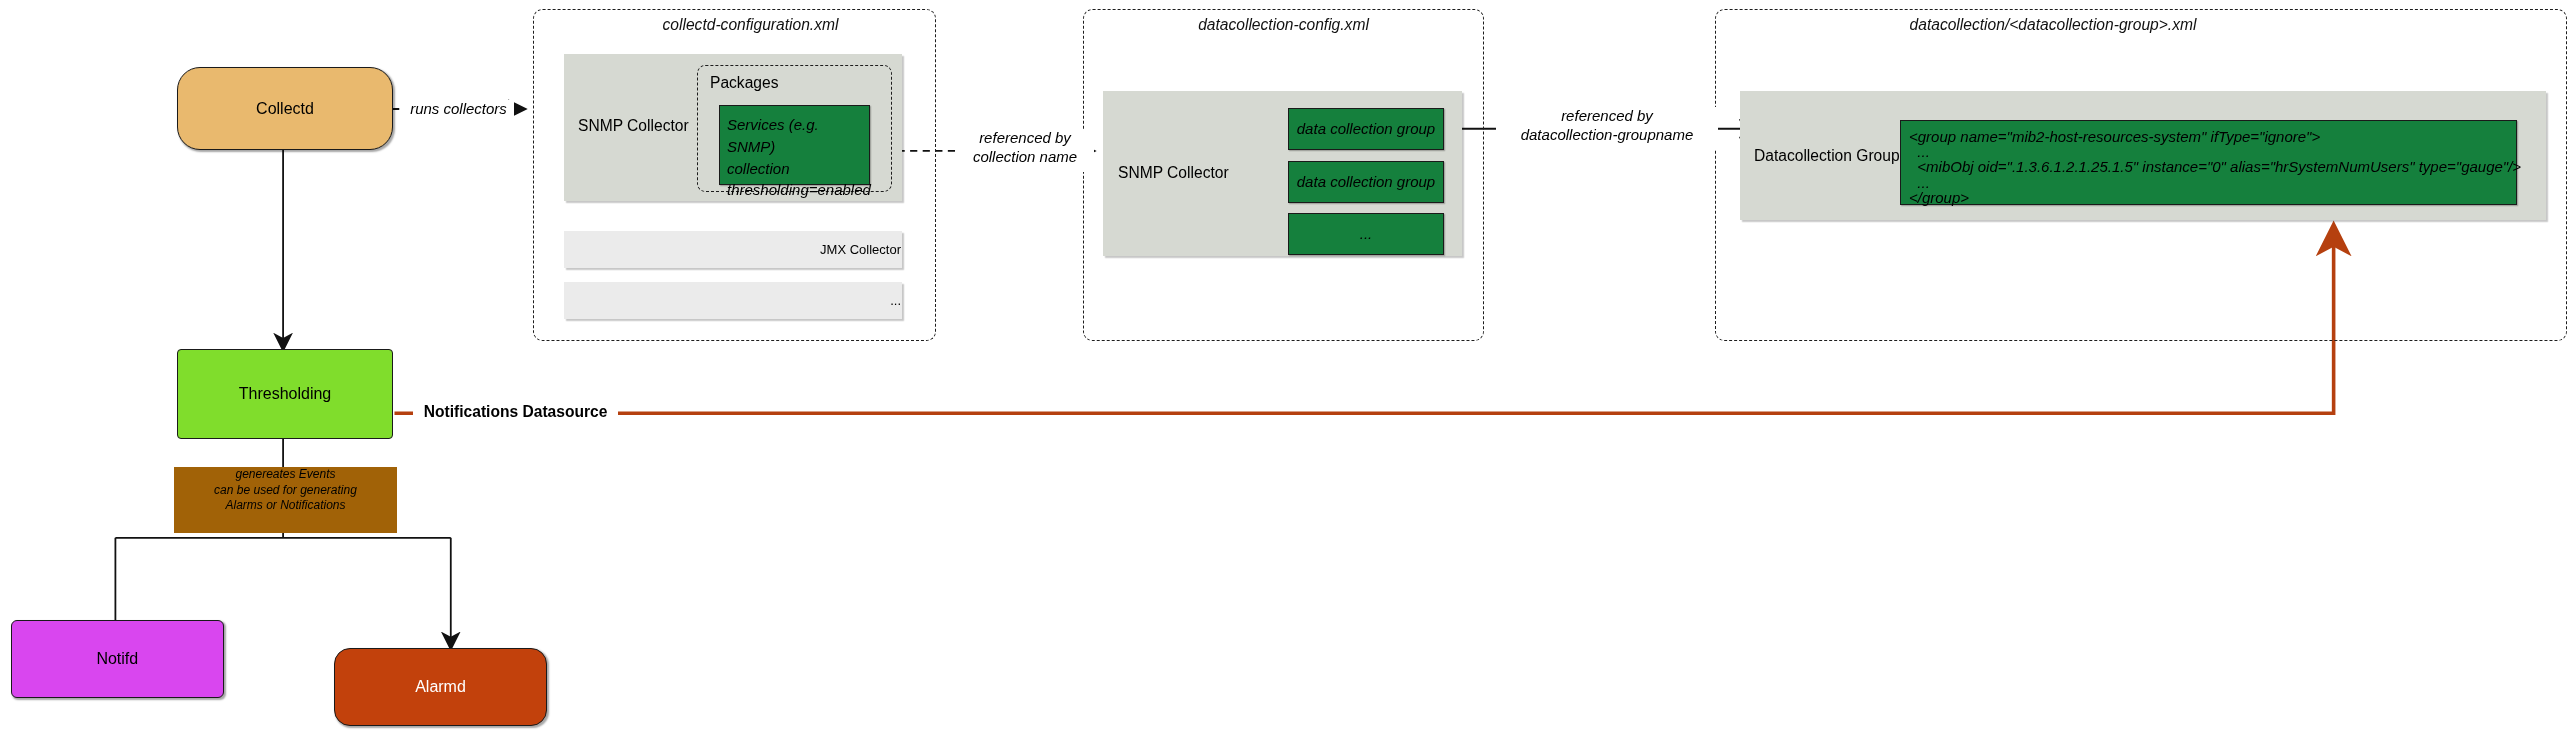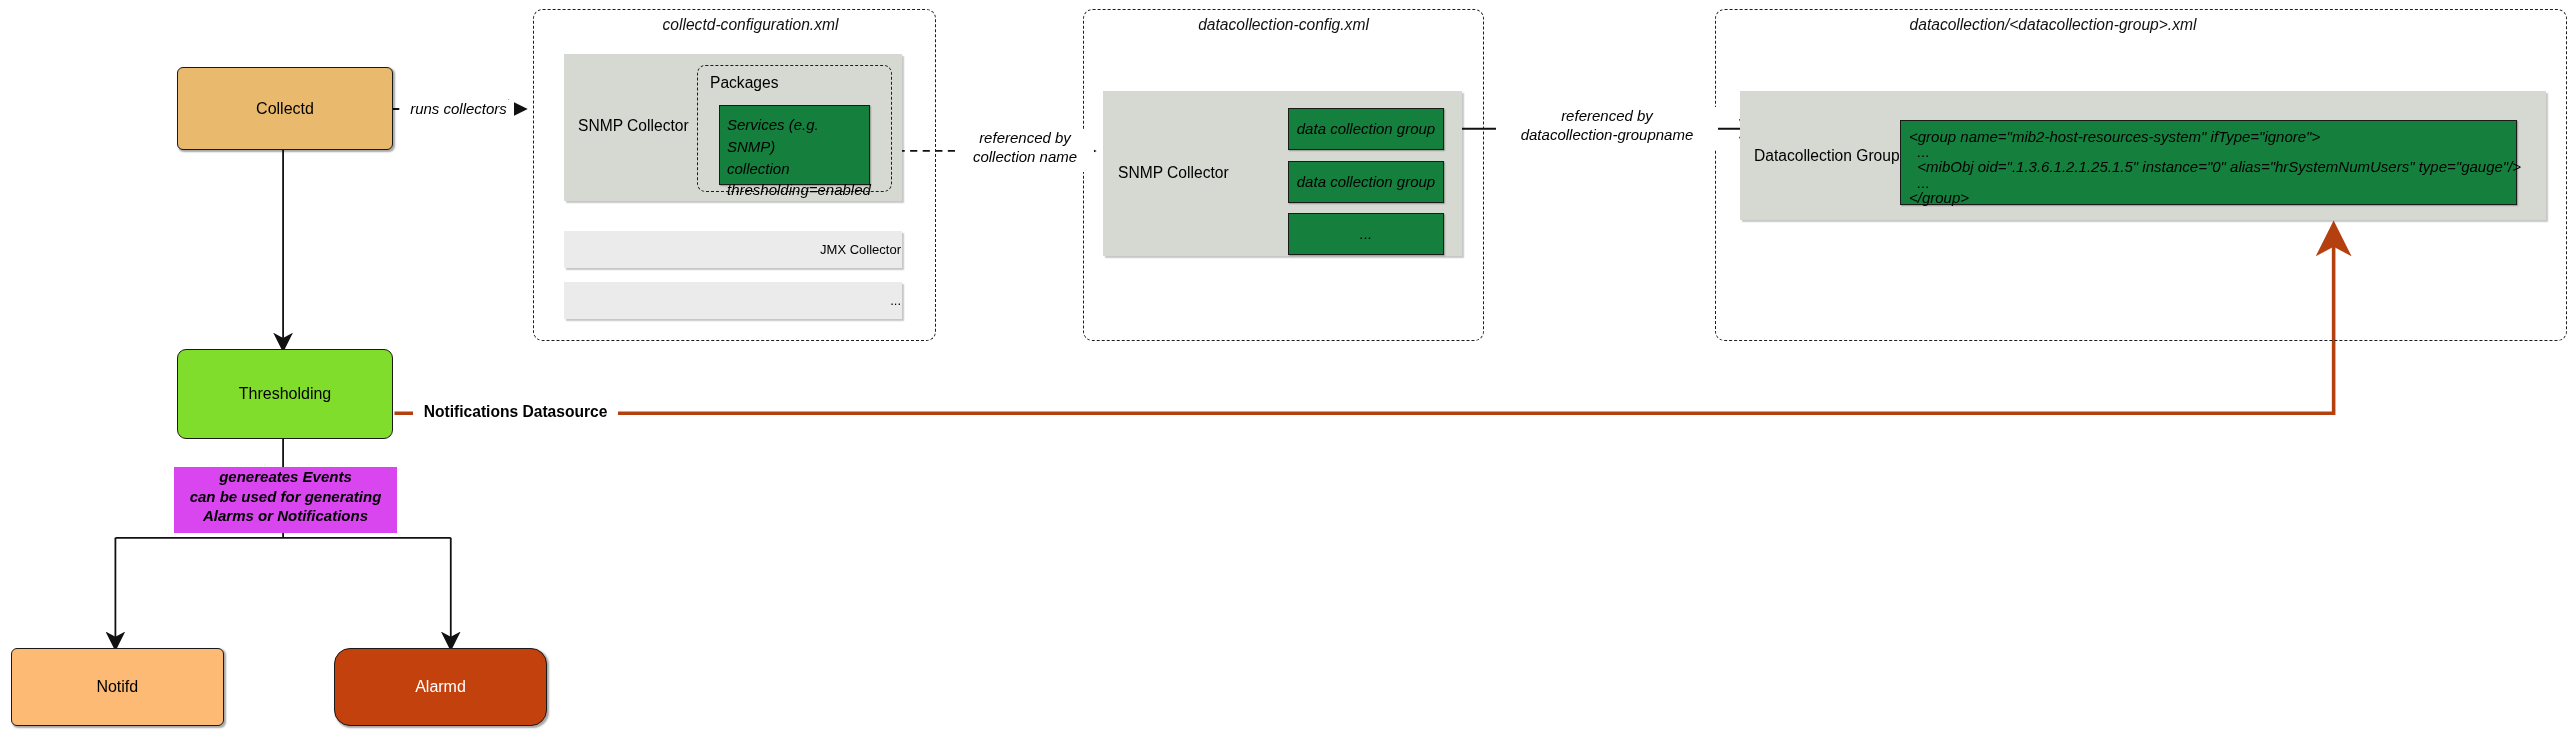--- a/index.html
+++ b/index.html
@@ -50,21 +50,21 @@
     display: flex;
     align-items: center;
     justify-content: center;
     font-size: 16px;
     color: #000000;
     box-shadow: 1.2px 1.2px 1.8px rgba(0,0,0,0.35);
   }
   .square-box {
     position: absolute;
     border: 1.2px solid #1a1a1a;
-    border-radius: 9px;
+    border-radius: 4px;
     box-sizing: border-box;
     display: flex;
     align-items: center;
     justify-content: center;
     font-size: 16px;
     color: #000000;
   }
   
   .file-container {
     position: absolute;
@@ -155,26 +155,25 @@
     font-size: 15.6px;
     color: #000000;
     white-space: nowrap;
     background: #ffffff;
     padding: 0 3.6px;
   }
   .edge-note {
     position: absolute;
     text-align: center;
     font-style: italic;
-    font-size: 15px;
+    font-size: 12px;
     color: #000000;
     line-height: 1.3;
     white-space: pre-line;
-    background: #d946ef;
-    font-weight: bold;
+    background: #a16207;
   }
 </style>
 </head>
 <body>
 
 <div id="diagram">
 
   <svg class="layer" viewBox="0 0 4300 1244" xmlns="http://www.w3.org/2000/svg">
     <defs>
       <marker id="arrow-solid" viewBox="0 0 12 12" refX="10" refY="6" markerWidth="11" markerHeight="11" orient="auto-start-reverse">
@@ -209,29 +208,29 @@
       <line x1="192" y1="898" x2="752" y2="898" stroke="#111111" stroke-width="3"></line>
       <line x1="192" y1="898" x2="192" y2="1082" stroke="#111111" stroke-width="3" marker-end="url(#arrow-solid)"></line>
       <line x1="752" y1="898" x2="752" y2="1082" stroke="#111111" stroke-width="3" marker-end="url(#arrow-solid)"></line>
     </g>
 
     <g>
       <path d="M 658 690 L 3896 690 L 3896 378" fill="none" stroke="#b5400f" stroke-width="6" marker-end="url(#arrow-orange)"></path>
     </g>
   </svg>
 
-  <div class="proc-box" style="left:177px; top:67px; width:216px; height:83px; background:#e9b96e;">
+  <div class="proc-box" style="left:177px; top:67px; width:216px; height:83px; background:#e9b96e;border-radius:23px;">
     <span>Collectd</span>
   </div>
 
   <div class="square-box" style="left:177px; top:349px; width:216px; height:90px; background:#80dd2c;">
     <span>Thresholding</span>
   </div>
 
-  <div class="proc-box" style="left:10.8px; top:648px; width:213px; height:78px; background:#fdba74;">
+  <div class="proc-box" style="left:10.8px; top:620px; width:213px; height:78px; background:#d946ef;">
     <span>Notifd</span>
   </div>
 
   <div class="proc-box" style="left:334px; top:648px; width:213px; height:78px; background:#c2410c;border-radius:16px;">
     <span style="color:#ffffff;">Alarmd</span>
   </div>
 
   <div class="file-container" style="left:533px; top:9px; width:403px; height:332px;"></div>
   <div class="file-title" style="left:533px; top:15.6px; width:435px;">collectd-configuration.xml</div>
 

